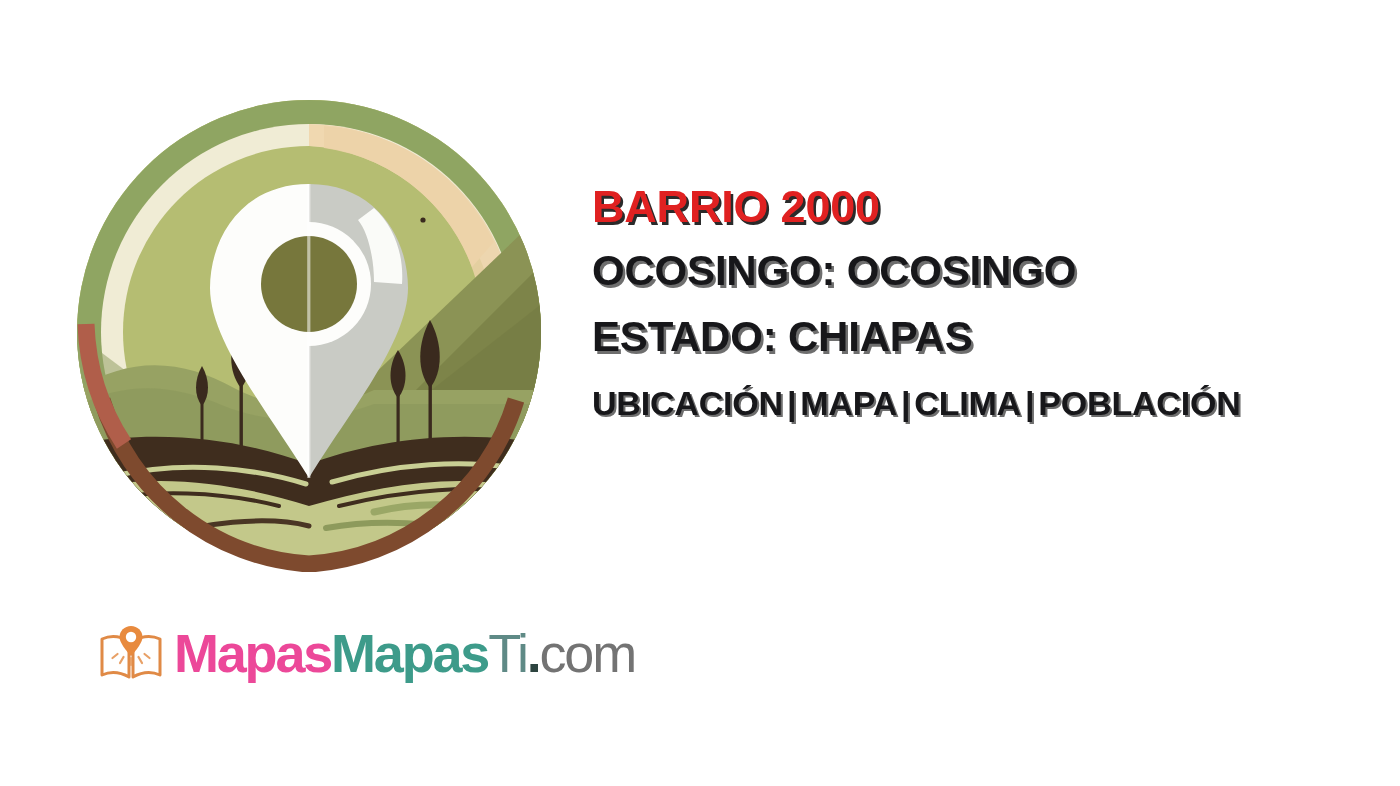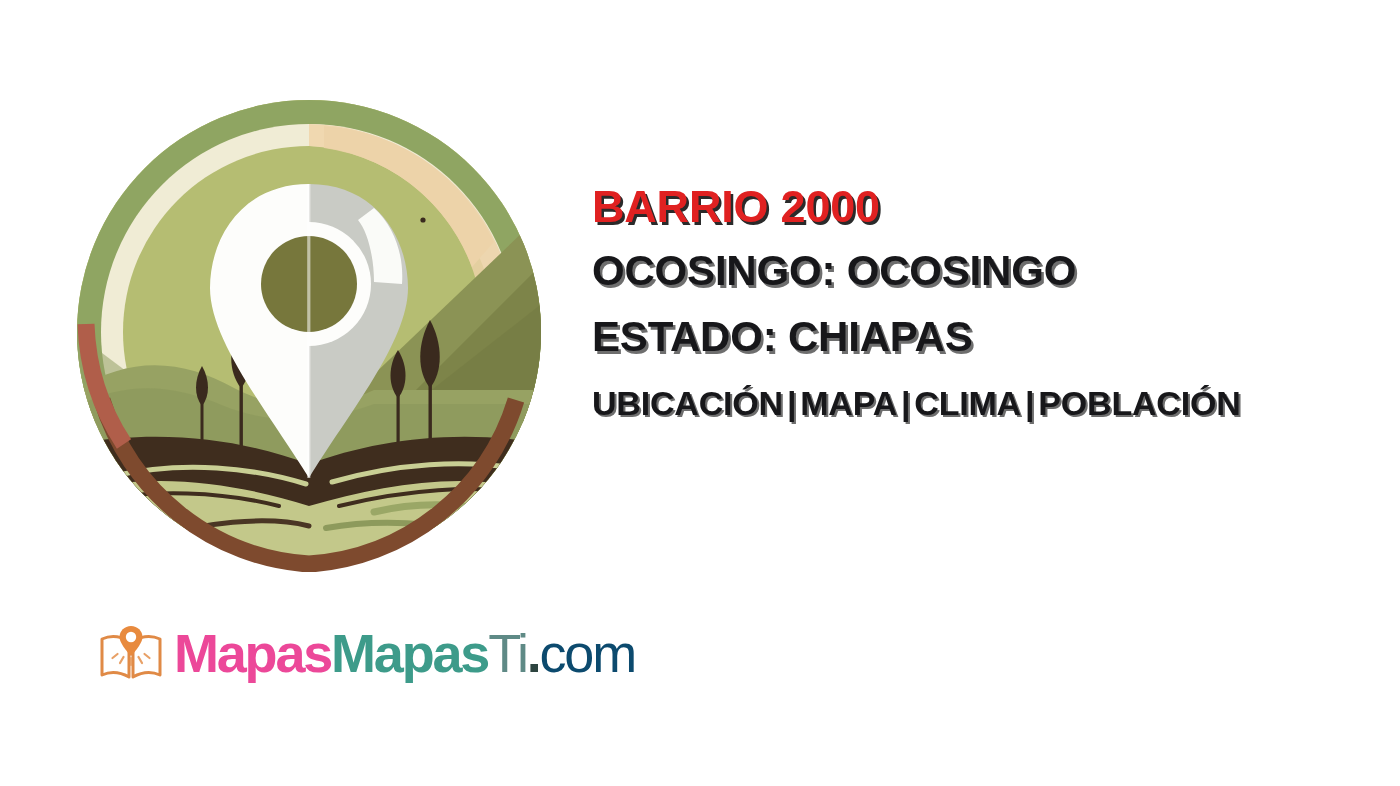--- a/index.html
+++ b/index.html
@@ -92,21 +92,21 @@
     font-size: 54px;
     line-height: 54px;
     letter-spacing: -2.2px;
     margin-left: 10px;
     white-space: nowrap;
   }
   .wm-mapas { color: #ec4899; font-weight: bold; }
   .wm-para  { color: #3d9b8a; font-weight: bold; }
   .wm-ti    { color: #5f8a86; font-weight: normal; }
   .wm-dot   { color: #2d4440; font-weight: bold; }
-  .wm-com   { color: #0c4a6e; font-weight: normal; }
+  .wm-com   { color: #737373; font-weight: normal; }
 </style>
 </head>
 <body>
 
 <div id="card">
 
   <div id="emblem-block">
     <svg id="emblem-svg" viewBox="0 0 470 480" aria-hidden="true">
       <defs>
         <clipPath id="circleClip">

